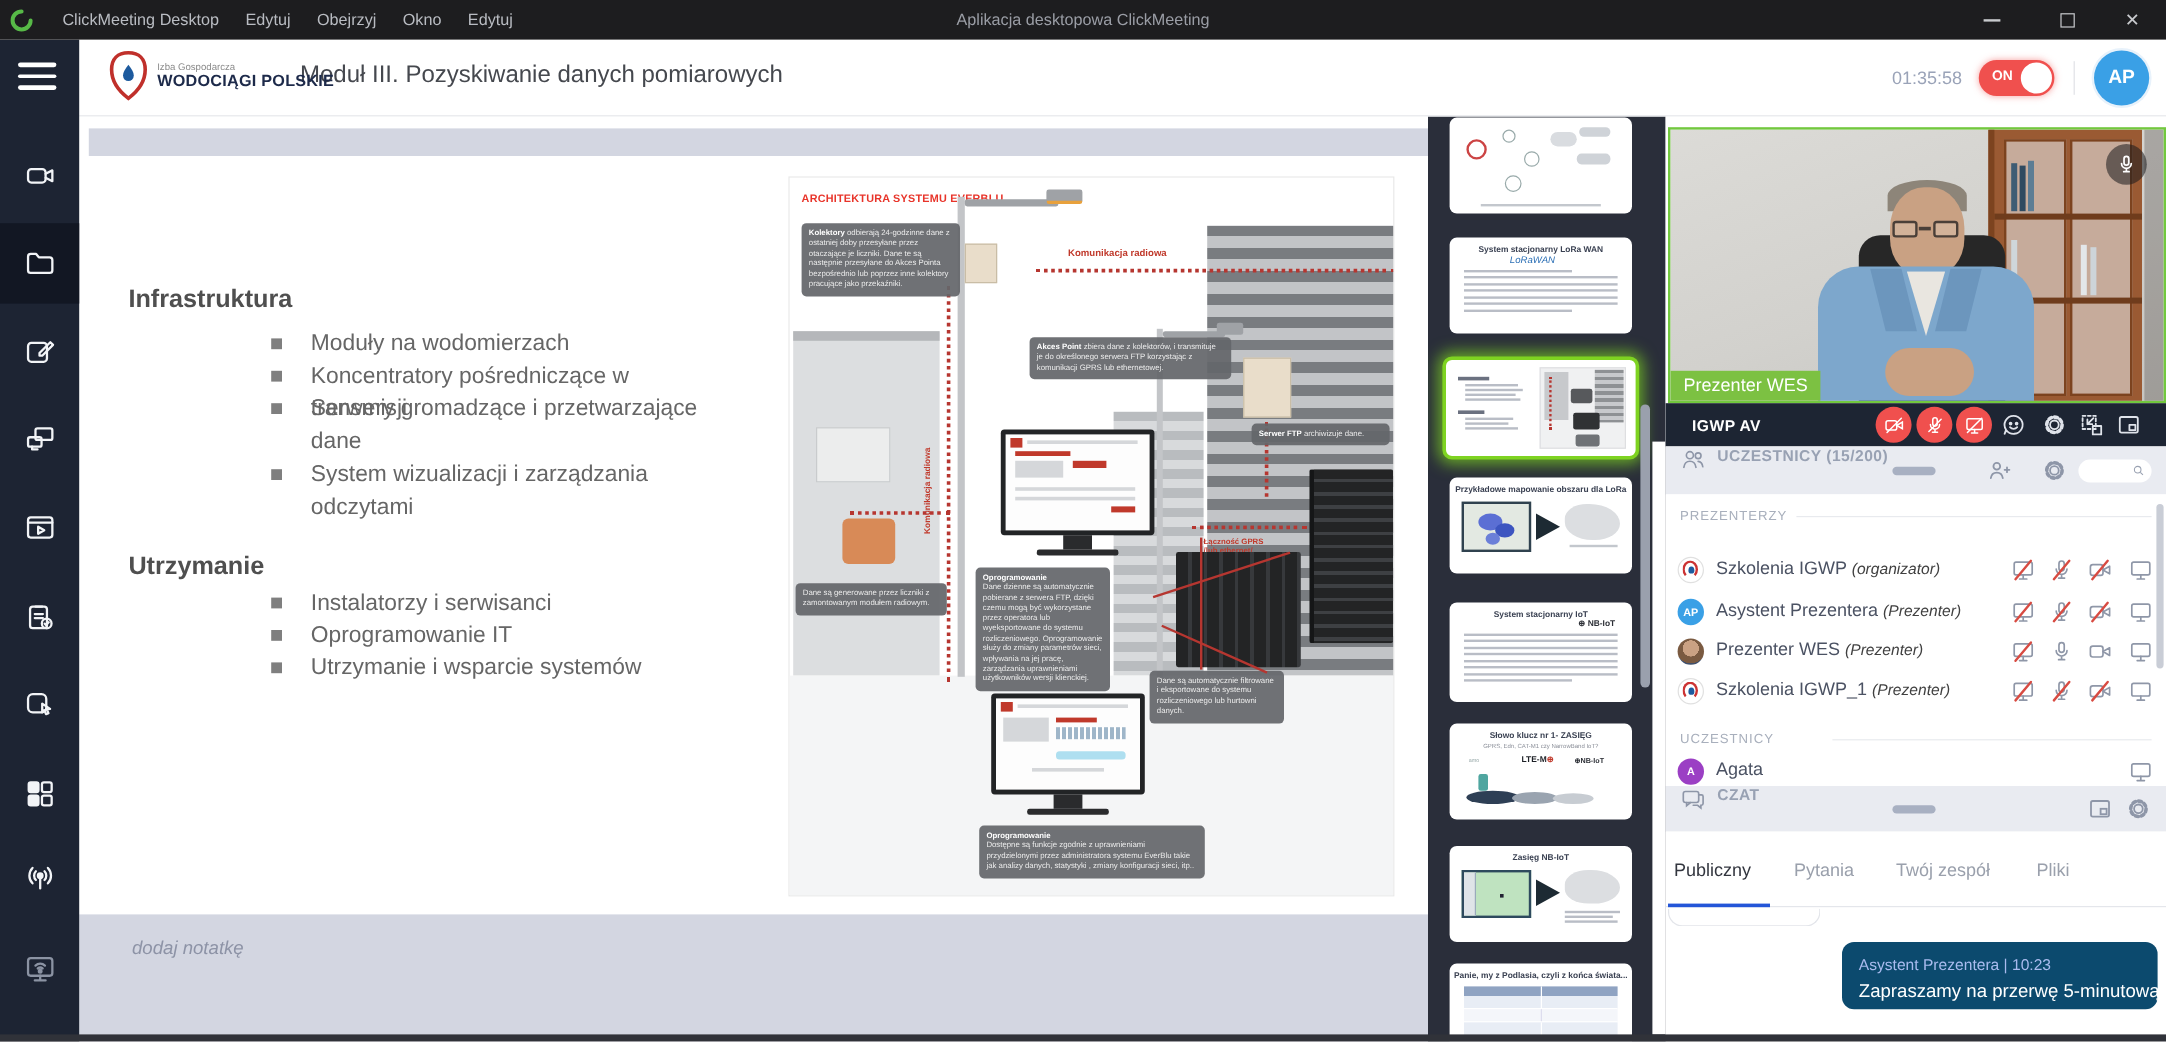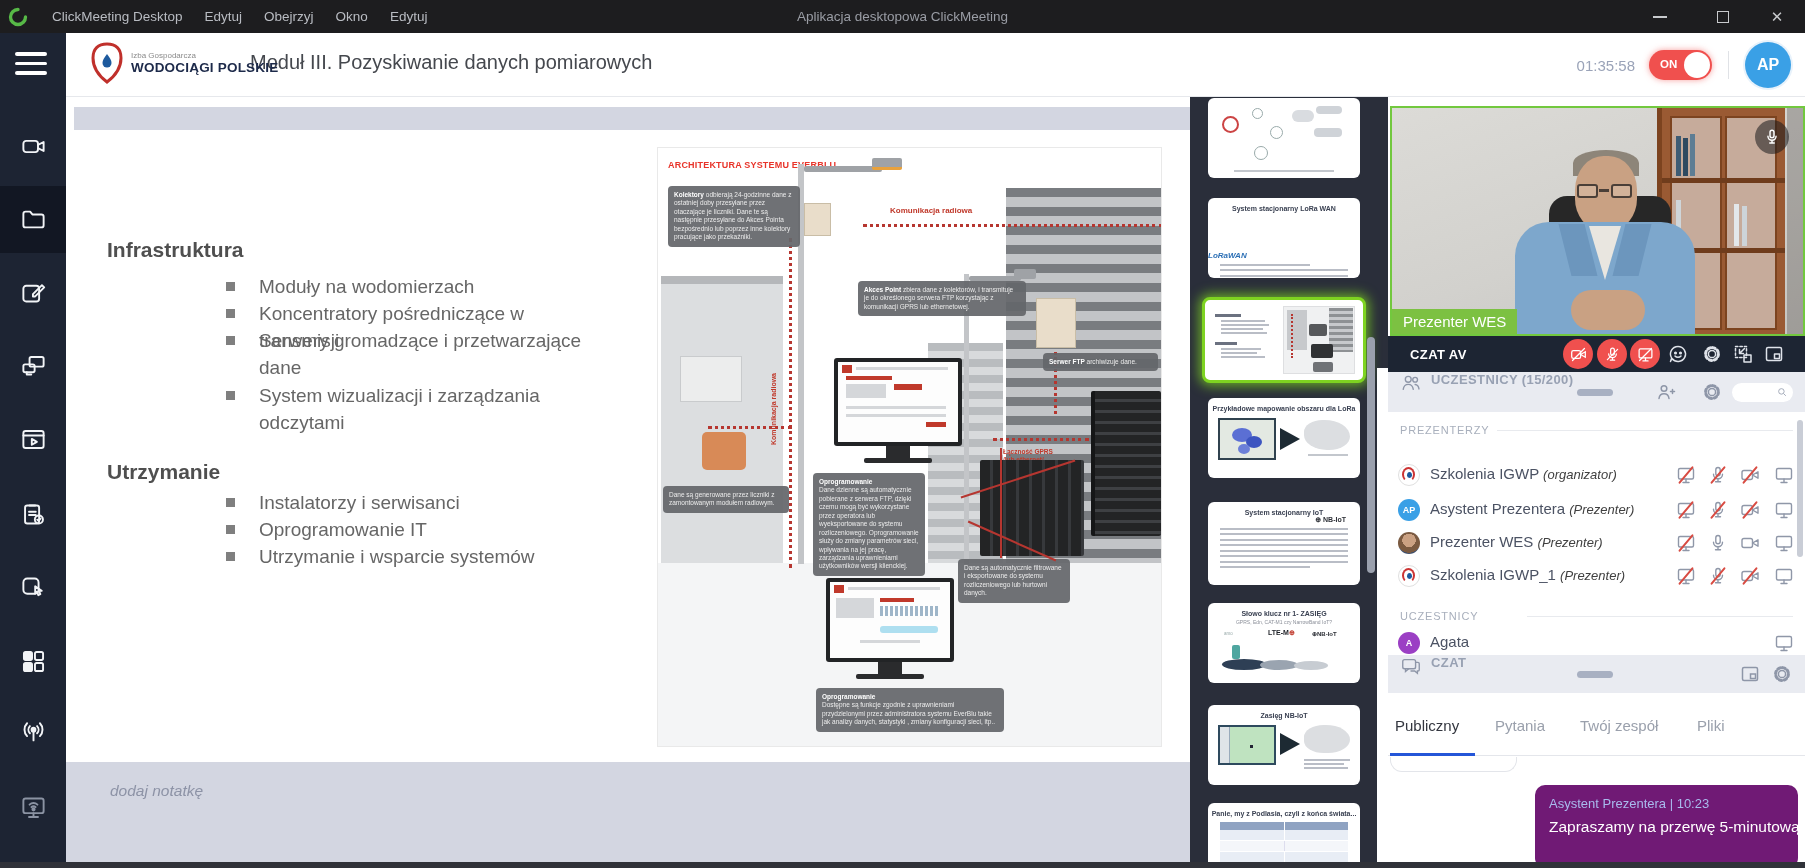--- a/index.html
+++ b/index.html
@@ -153,21 +153,21 @@
   #plist-scroll { position:absolute; right:2px; top:8px; width:6px; height:137px; background:#c9cdd6; border-radius:3px; }
 
   
   #chatbar-tabs { position:absolute; left:0; right:0; top:596px; height:64px; background:#fff; }
   .tab { position:absolute; top:24px; font-size:15px; color:#9aa0ac; }
   .tab.active { color:#33363f; }
   #tabs-line { position:absolute; left:0; right:0; top:62px; height:1px; background:#e4e6eb; }
   #tab-underline { position:absolute; left:2px; top:60px; width:85px; height:3px; background:#2456d8; }
   #chat-area { position:absolute; left:0; right:0; top:660px; height:105px; background:#fff; overflow:hidden; }
   #chat-frag { position:absolute; left:2px; top:0px; width:127px; height:15px; border:1px solid #e3e5ea; border-top:none; border-radius:0 0 12px 12px; }
-  #chat-bubble { position:absolute; left:147px; top:28px; width:263px; height:83px; background:#701a75; border-radius:10px; padding:11px 14px; }
+  #chat-bubble { position:absolute; left:147px; top:28px; width:263px; height:56px; background:#0c4a6e; border-radius:10px; padding:11px 14px; }
   #chat-bubble .meta { font-size:13px; color:#a9bbee; }
   #chat-bubble .txt { font-size:15.5px; color:#fff; margin-top:7px; white-space:nowrap; }
 
   #bottom-bar { position:absolute; left:0; right:0; top:862px; height:6px; background:#303239; z-index:60; }
 
   svg.defsonly { position:absolute; width:0; height:0; }
 </style>
 </head>
 <body>
 
@@ -432,21 +432,21 @@
         <div style="position:absolute;left:84px;top:12px;width:22px;height:12px;background:#d9dce0;border-radius:6px;"></div>
         <div style="position:absolute;left:108px;top:8px;width:26px;height:8px;background:#cfd3d8;border-radius:4px;"></div>
         <div style="position:absolute;left:106px;top:30px;width:28px;height:9px;background:#cfd3d8;border-radius:4px;"></div>
         <div style="position:absolute;left:46px;top:48px;width:14px;height:14px;border:1.5px solid #9aa;border-radius:50%;"></div>
         <div style="position:absolute;left:26px;bottom:6px;width:100px;height:2px;background:#c3c7cd;"></div>
       </div>
     </div>
 
     <div class="thumb" style="top:101px;height:80px;">
       <div class="t-title">System stacjonarny LoRa WAN</div>
-      <div style="text-align:left;padding-right:14px;font-size:8px;font-weight:bold;font-style:italic;color:#2b6fb5;margin-top:39px;">LoRaWAN</div>
+      <div style="text-align:center;padding-right:14px;font-size:8px;font-weight:normal;font-style:italic;color:#2b6fb5;">LoRaWAN</div>
       <div class="bars">
           <i class="short"></i>
           <i></i>
           <i></i>
           <i></i>
           <i></i>
           <i></i>
           <i class="short"></i>
         </div>
     </div>
@@ -587,21 +587,21 @@
       </div>
       <div id="mic-badge">
         <svg viewBox="0 0 20 20">
             <use href="#g-mic"></use>
           </svg>
       </div>
       <div id="vid-label">Prezenter WES</div>
     </div>
 
     <div id="avbar">
-      <span class="t">CZAT AV</span>
+      <span class="t">IGWP AV</span>
       <div class="redcirc" style="left:175px;">
         <svg viewBox="0 0 20 20">
             <use href="#g-cam"></use>
             <path d="M3 17L17 3"></path>
           </svg>
       </div>
       <div class="redcirc" style="left:209px;">
         <svg viewBox="0 0 20 20">
             <use href="#g-mic"></use>
             <path d="M4 16L16 4"></path>

